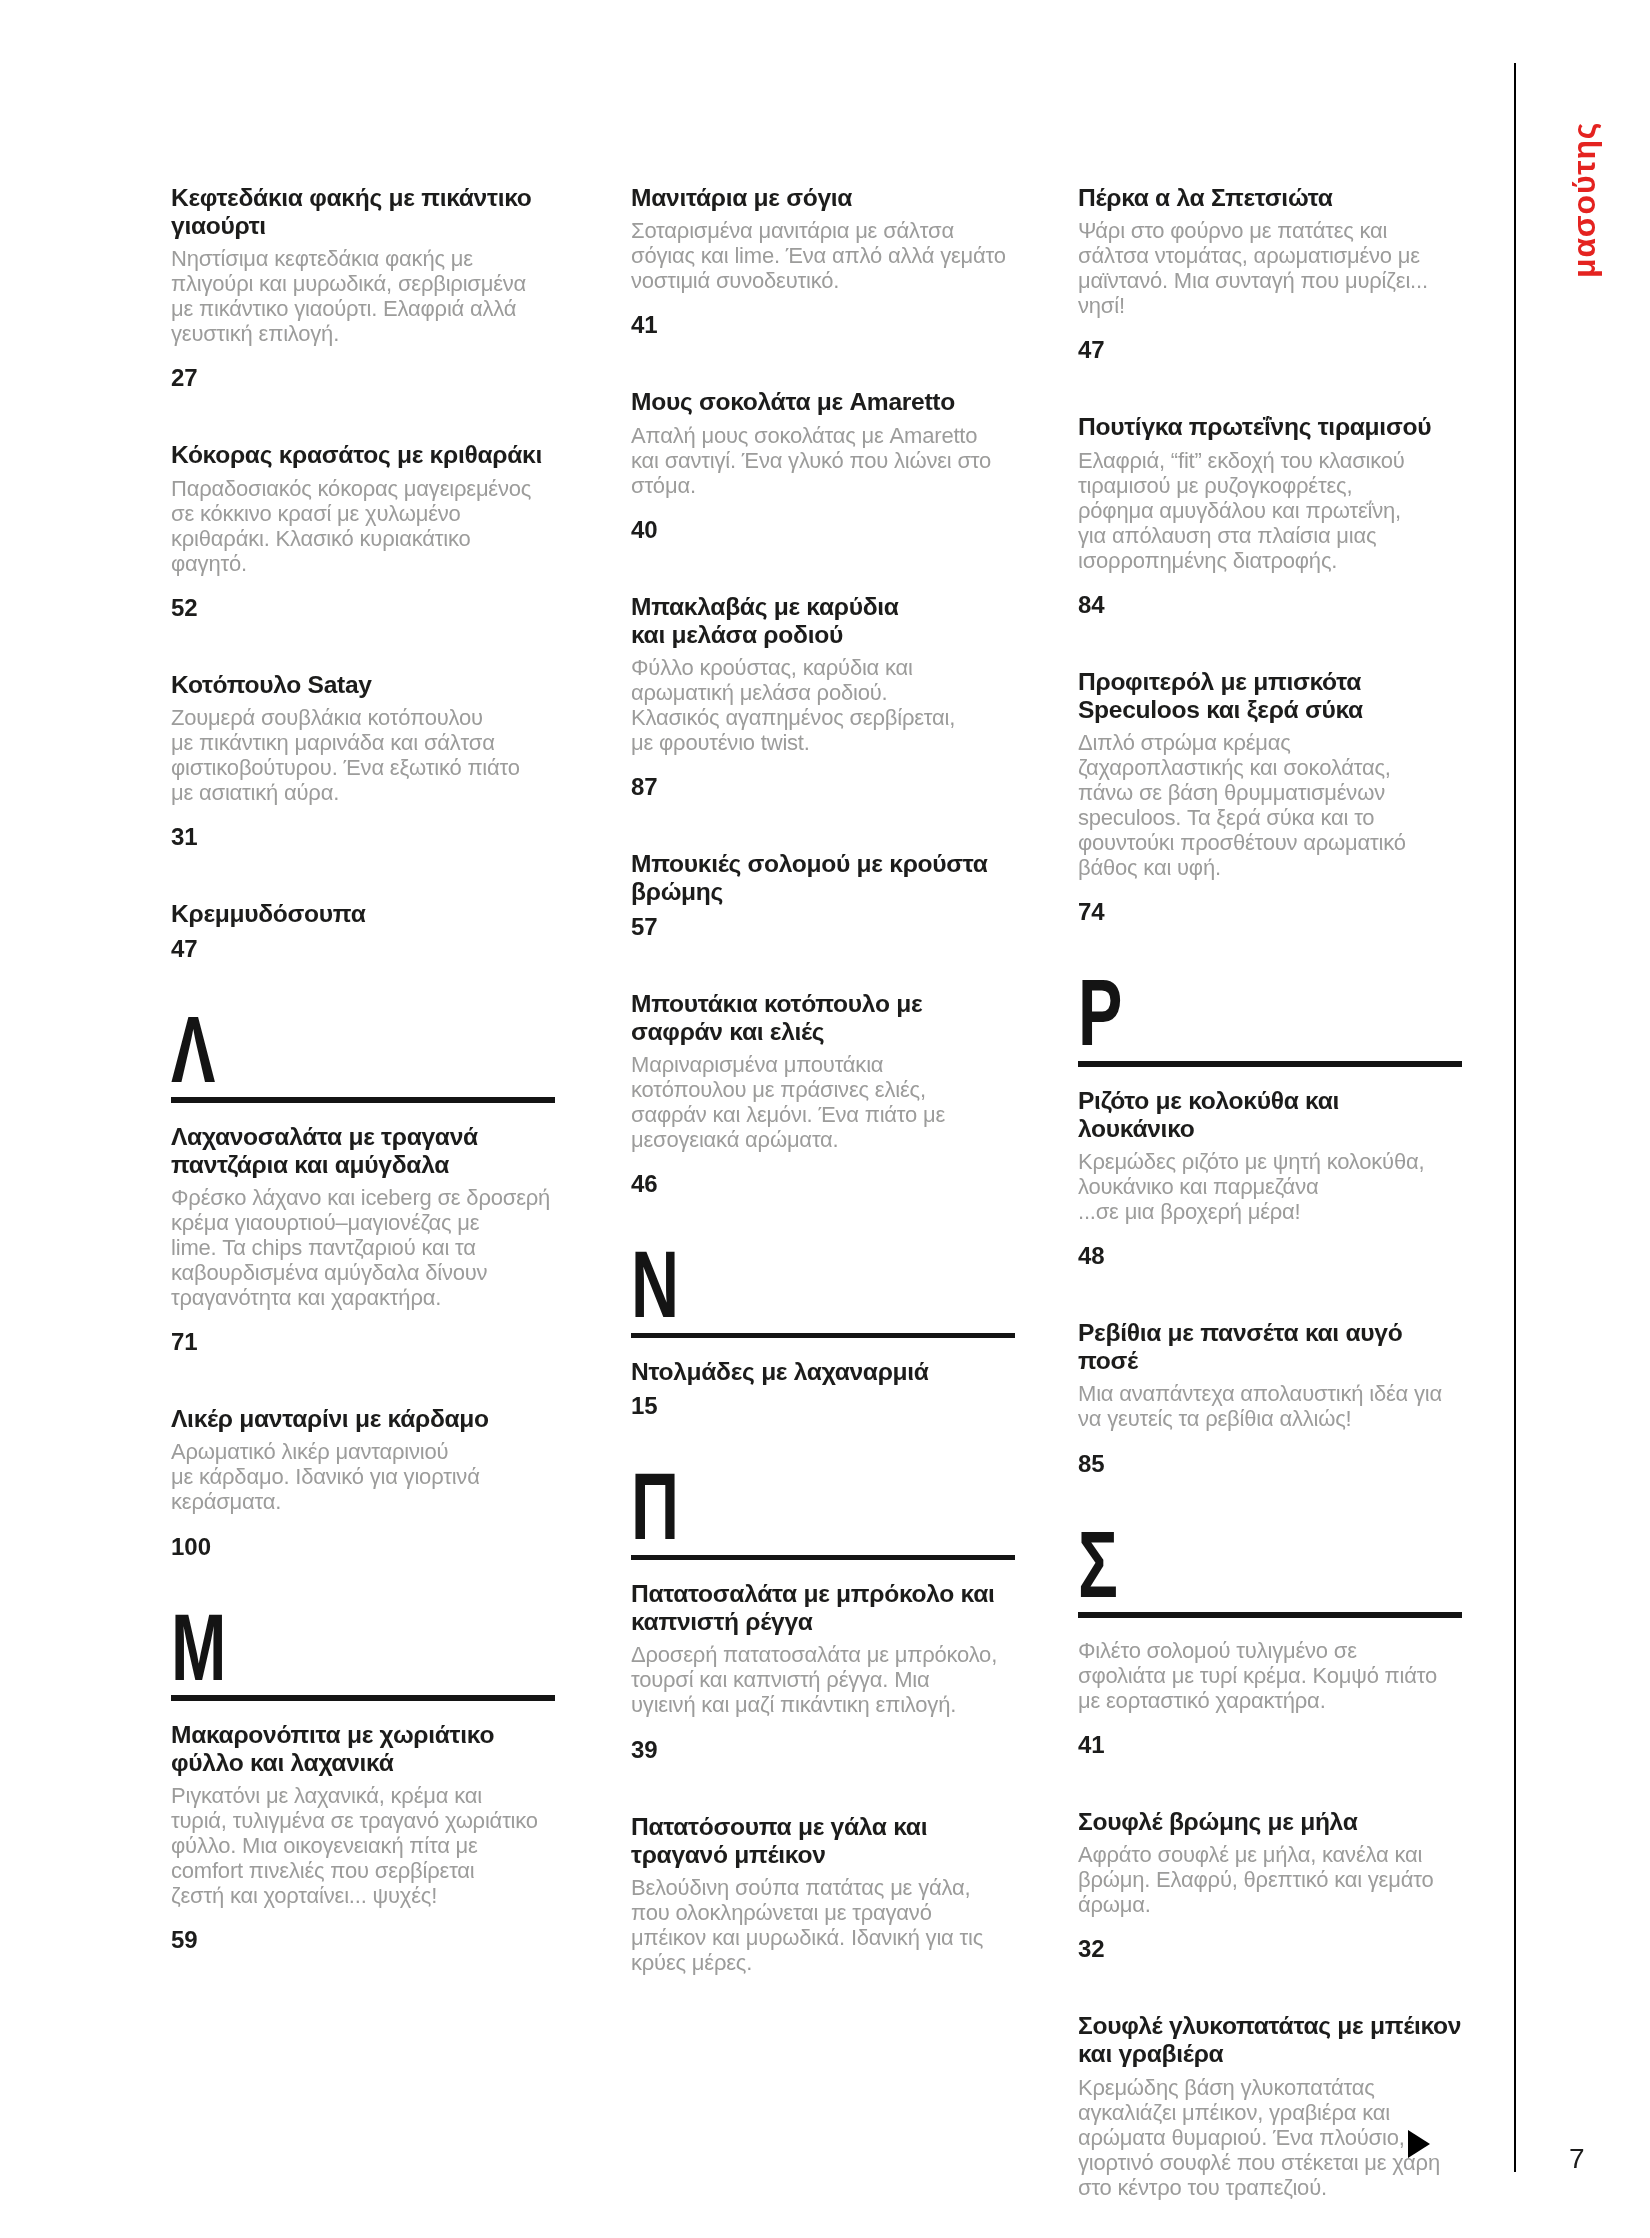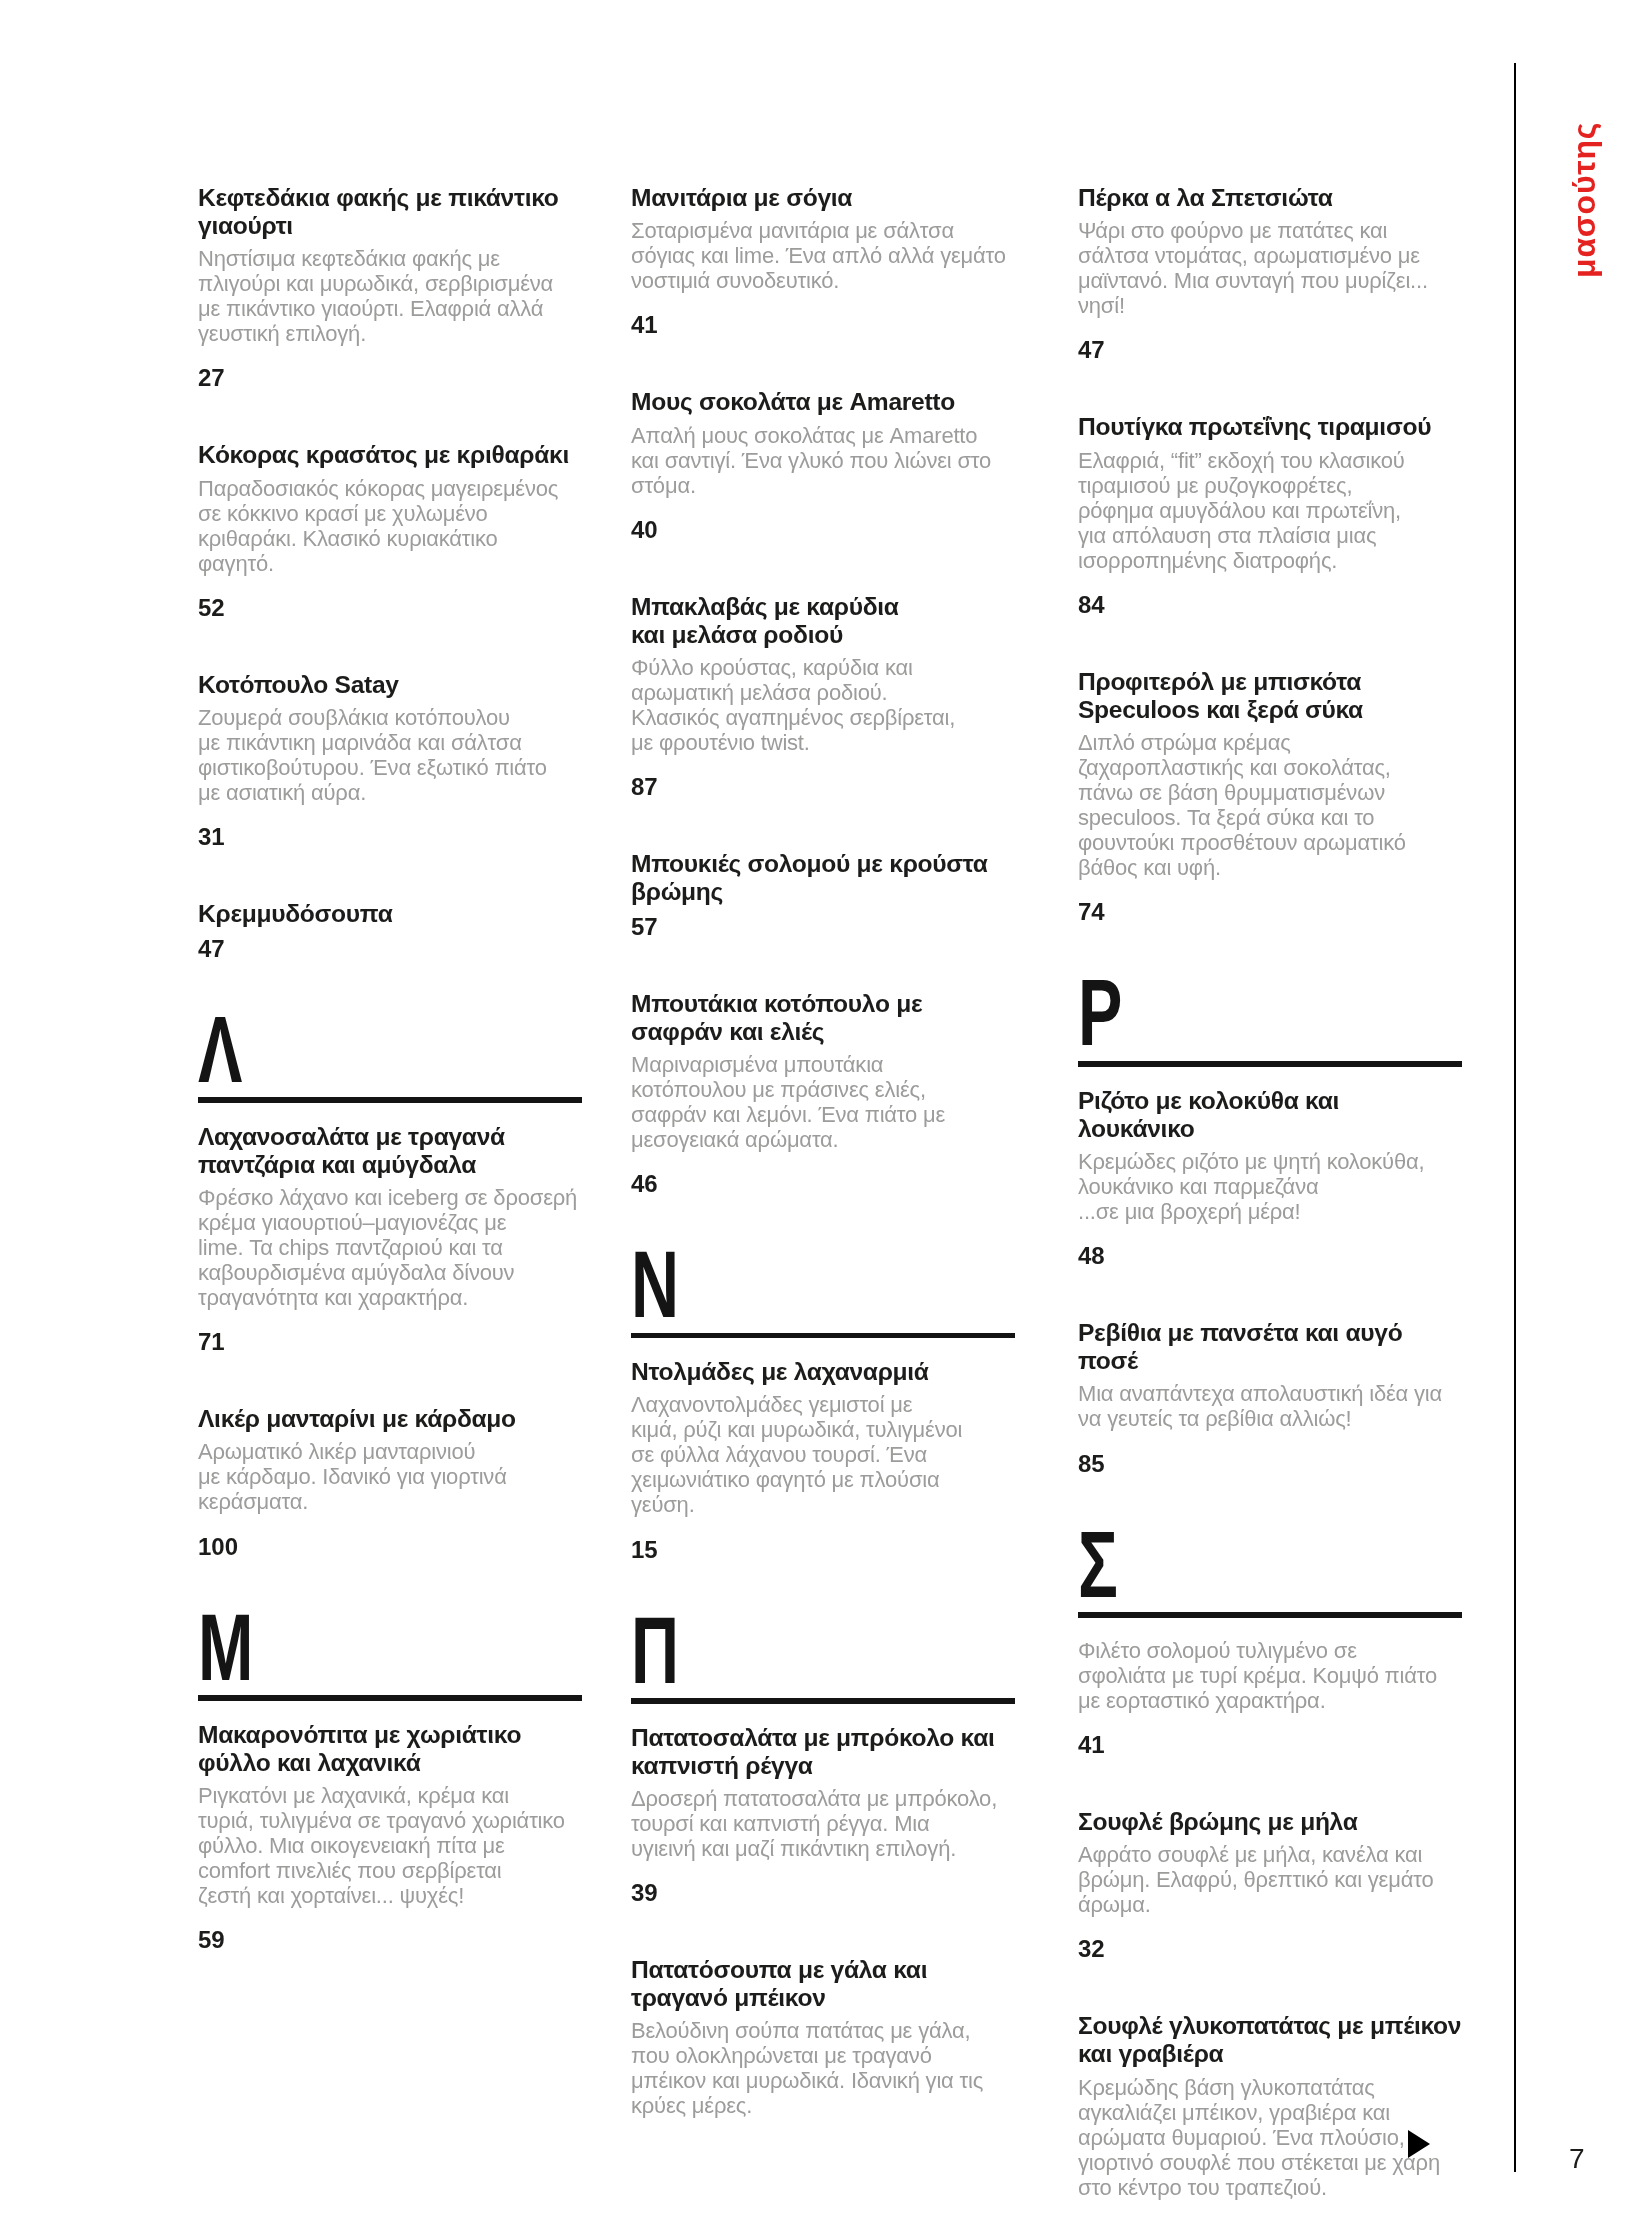--- a/index.html
+++ b/index.html
@@ -1,21 +1,21 @@
 <!DOCTYPE html>
 <html style="font-size:12.3px"><head>
 <meta charset="utf-8">
 <style>
   html,body { margin:0; padding:0; background:#ffffff; }
   #page {
     position:relative; width:1650px; height:2239px; background:#ffffff;
     font-family:"Liberation Sans", sans-serif; overflow:hidden;
   }
   .col { position:absolute; top:184px; width:384px; }
-  #col-1 { left:198px; } #col-2 { left:631px; } #col-3 { left:1078px; }
+  #col-1 { left:171px; } #col-2 { left:631px; } #col-3 { left:1078px; }
 
   .entry { margin-bottom:49px; }
   .entry h3 {
     margin:0 0 6.1px 0; font-size:24.6px; line-height:28px; font-weight:700;
     color:#1c1c1b; letter-spacing:-0.3px; white-space:pre-line;
   }
   .entry p {
     margin:0 0 18.4px 0; font-size:22px; line-height:25px; color:#9c9c9b;
     letter-spacing:-0.2px; white-space:pre-line;
   }
@@ -139,25 +139,20 @@
 σαφράν και ελιές</h3>
         <p>Μαριναρισμένα μπουτάκια
 κοτόπουλου με πράσινες ελιές,
 σαφράν και λεμόνι. Ένα πιάτο με
 μεσογειακά αρώματα.</p>
         <div class="num">46</div>
       </div>
       <div class="section"><div class="letter">Ν</div><div class="rule"></div></div>
       <div class="entry">
         <h3>Ντολμάδες με λαχαναρμιά</h3>
-        <p>Λαχανοντολμάδες γεμιστοί με
-κιμά, ρύζι και μυρωδικά, τυλιγμένοι
-σε φύλλα λάχανου τουρσί. Ένα
-χειμωνιάτικο φαγητό με πλούσια
-γεύση.</p>
         <div class="num">15</div>
       </div>
       <div class="section"><div class="letter">Π</div><div class="rule"></div></div>
       <div class="entry">
         <h3>Πατατοσαλάτα με μπρόκολο και
 καπνιστή ρέγγα</h3>
         <p>Δροσερή πατατοσαλάτα με μπρόκολο,
 τουρσί και καπνιστή ρέγγα. Μια
 υγιεινή και μαζί πικάντικη επιλογή.</p>
         <div class="num">39</div>

